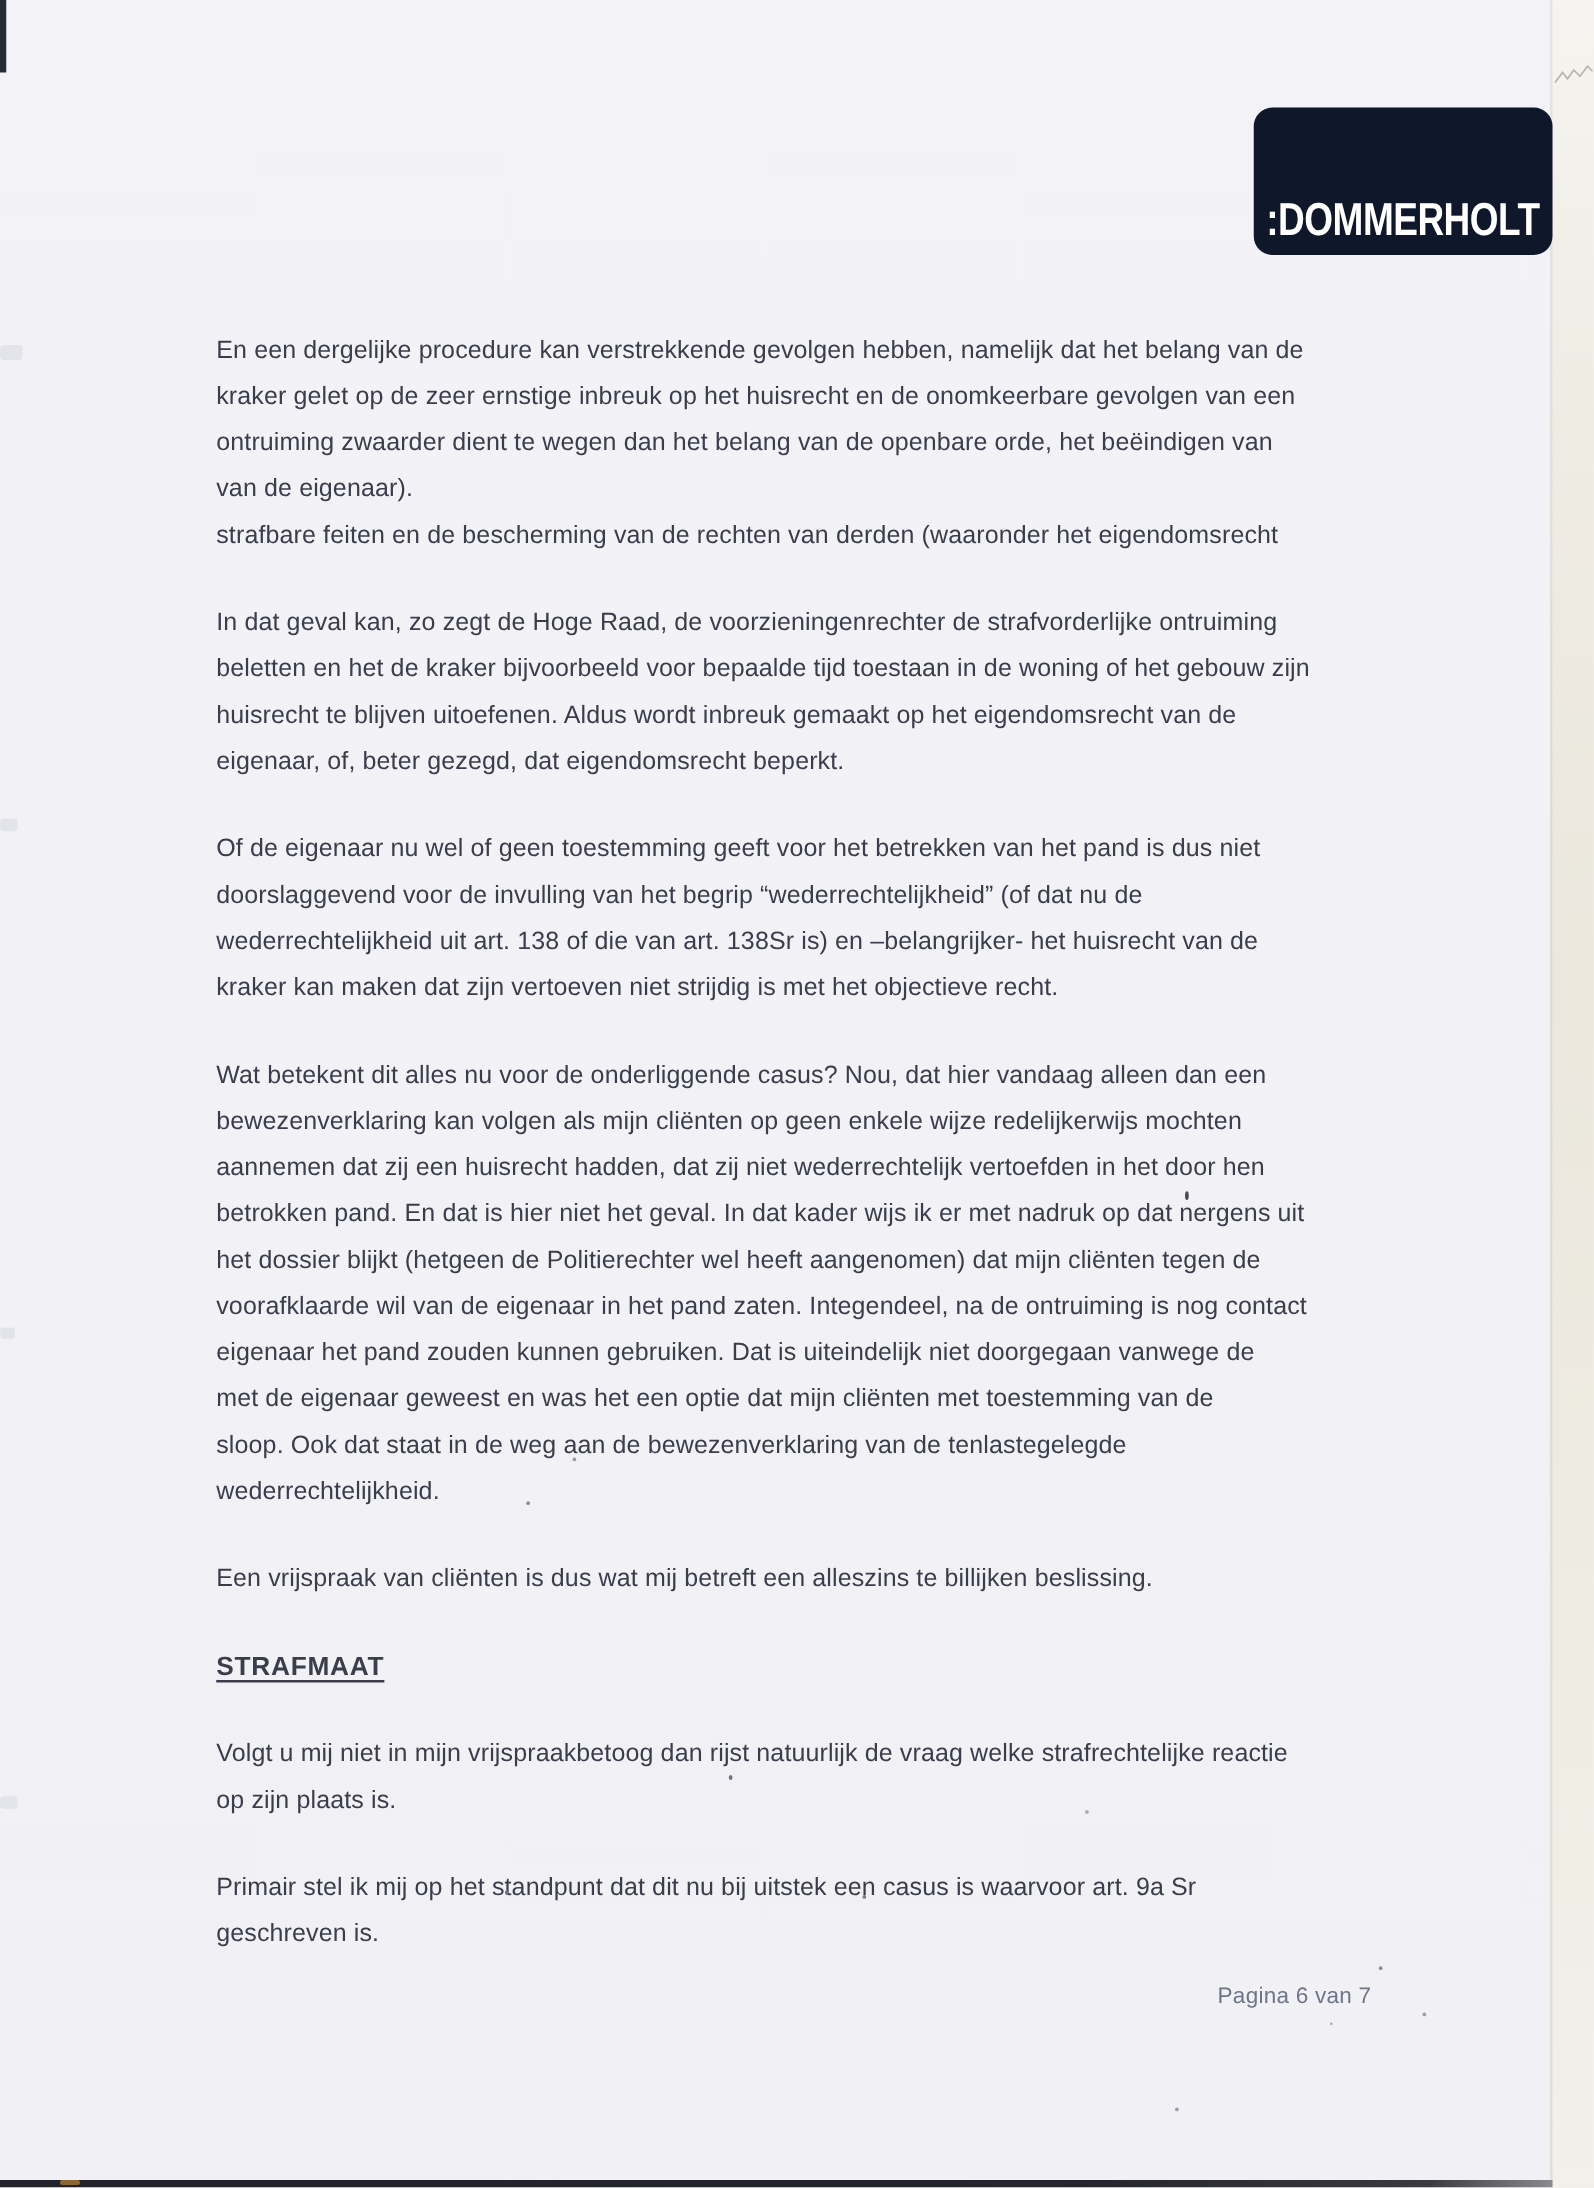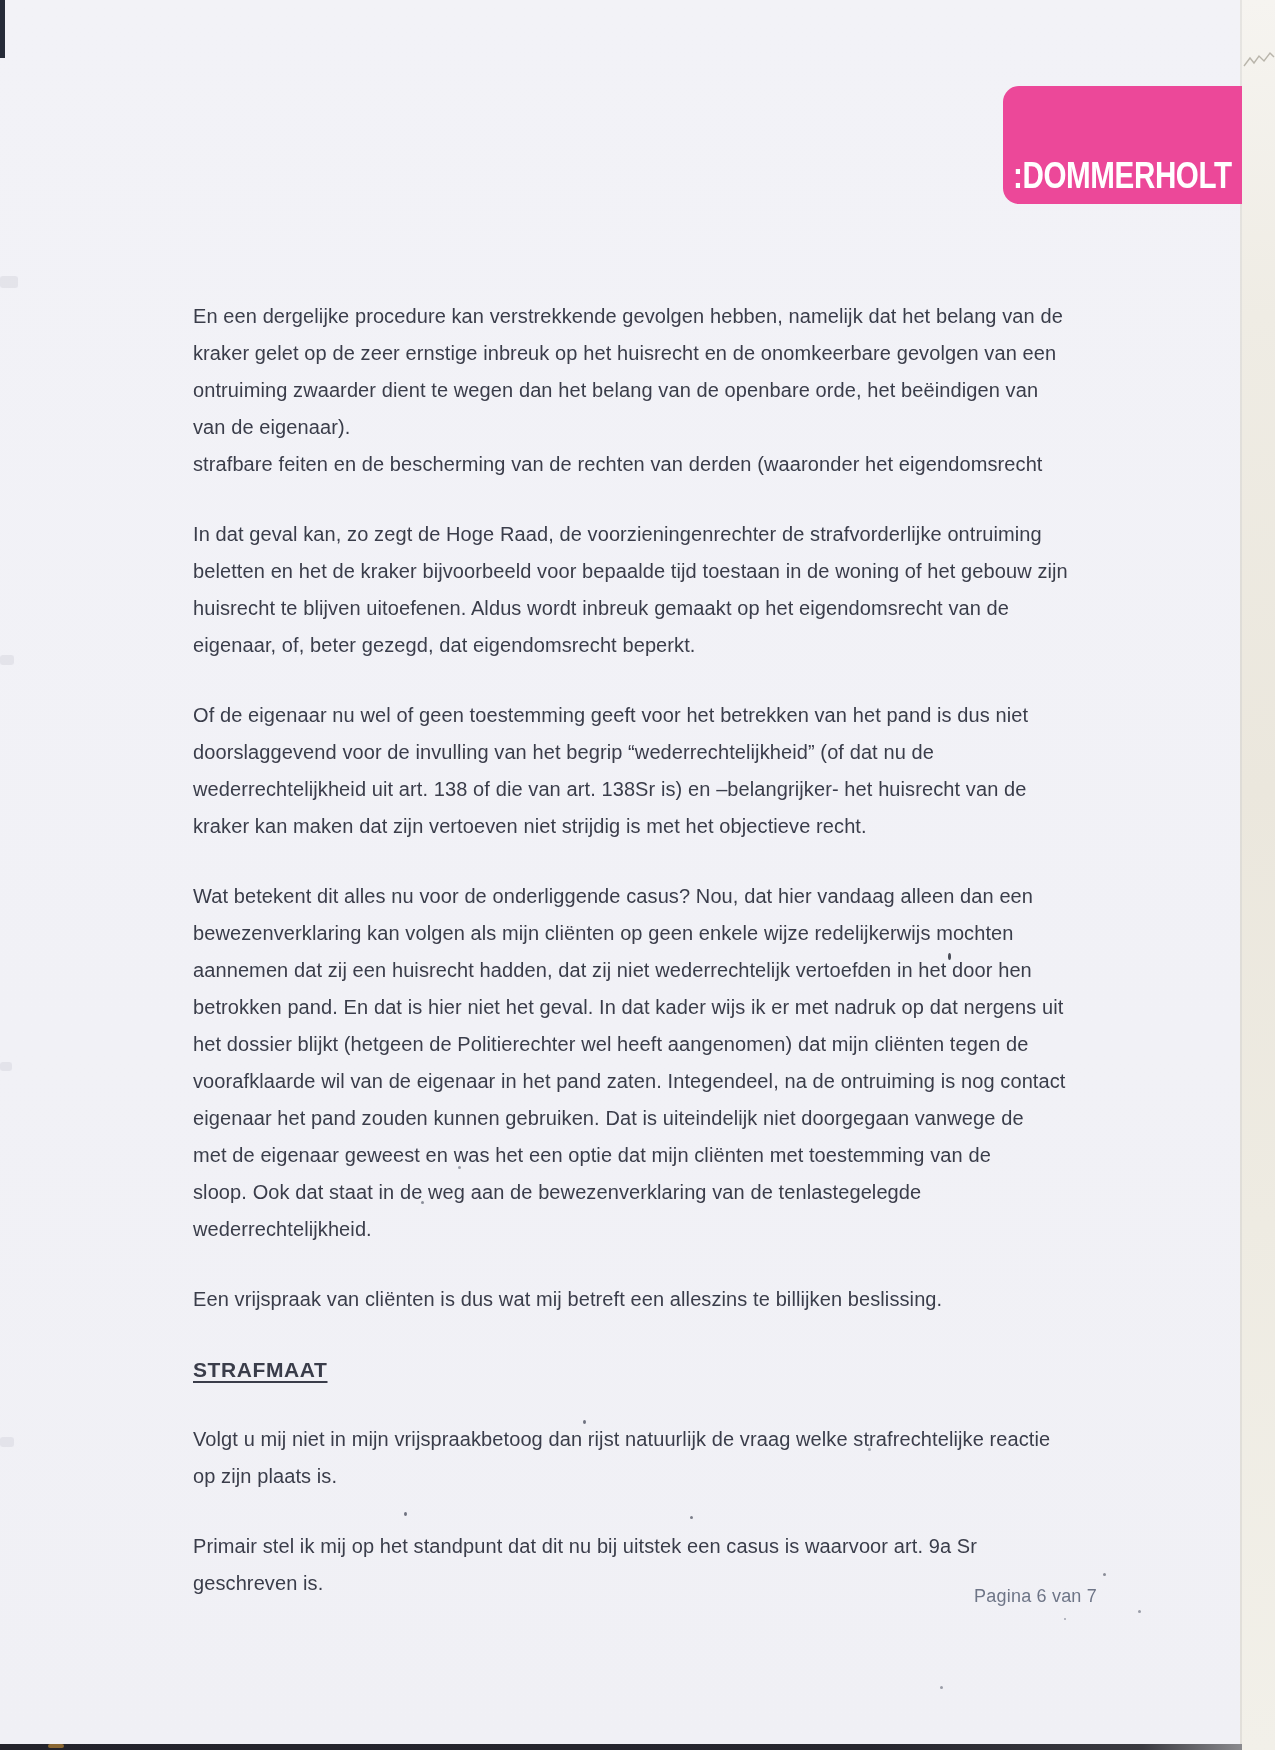--- a/index.html
+++ b/index.html
@@ -42,22 +42,22 @@
     border-radius:16px 0 0 16px;
   }
   .logo-text{
     position:absolute;left:10px;bottom:10px;
     color:#fff;font-weight:bold;font-size:37px;line-height:1;
     letter-spacing:-0.5px;white-space:nowrap;
     transform:scaleX(0.80);transform-origin:left bottom;
   }
   
   .doc{
-    position:absolute;left:193px;top:262px;width:880px;
-    color:#3a3d4a;font-size:20px;margin-top:36px;
+    position:absolute;left:173px;top:262px;width:880px;
+    color:#3a3d4a;font-size:20px;
   }
   .para{margin:0 0 33px 0;}
   .para .line{
     line-height:37px;white-space:nowrap;letter-spacing:0.1px;
   }
   .para.heading .line{
     font-weight:bold;letter-spacing:0.6px;
     text-decoration:underline;text-decoration-thickness:2px;text-underline-offset:4px;
     font-size:21px;
   }
@@ -71,21 +71,21 @@
   .smudge{position:absolute;background:#dcdce3;opacity:.65;border-radius:3px;}
   .tear{position:absolute;left:1243px;top:48px;width:32px;height:26px;}
 </style>
 </head>
 <body>
 
 <div class="paper"></div>
 <div class="scan-strip"></div>
 <div class="paper-edge-line"></div>
 
-<div class="logo" id="logo-box" style="background: #ec4899;">
+<div class="logo" id="logo-box" style="background: #0f172a; border-radius: 15px;">
   <div class="logo-text" style="color: rgb(255, 255, 255);">:DOMMERHOLT</div>
 </div>
 
 <div class="doc" id="doc-body">
     <div class="para body">
       <div class="line">En een dergelijke procedure kan verstrekkende gevolgen hebben, namelijk dat het belang van de</div>
       <div class="line">kraker gelet op de zeer ernstige inbreuk op het huisrecht en de onomkeerbare gevolgen van een</div>
       <div class="line">ontruiming zwaarder dient te wegen dan het belang van de openbare orde, het beëindigen van</div>
       <div class="line">van de eigenaar).</div>
       <div class="line">strafbare feiten en de bescherming van de rechten van derden (waaronder het eigendomsrecht</div>

